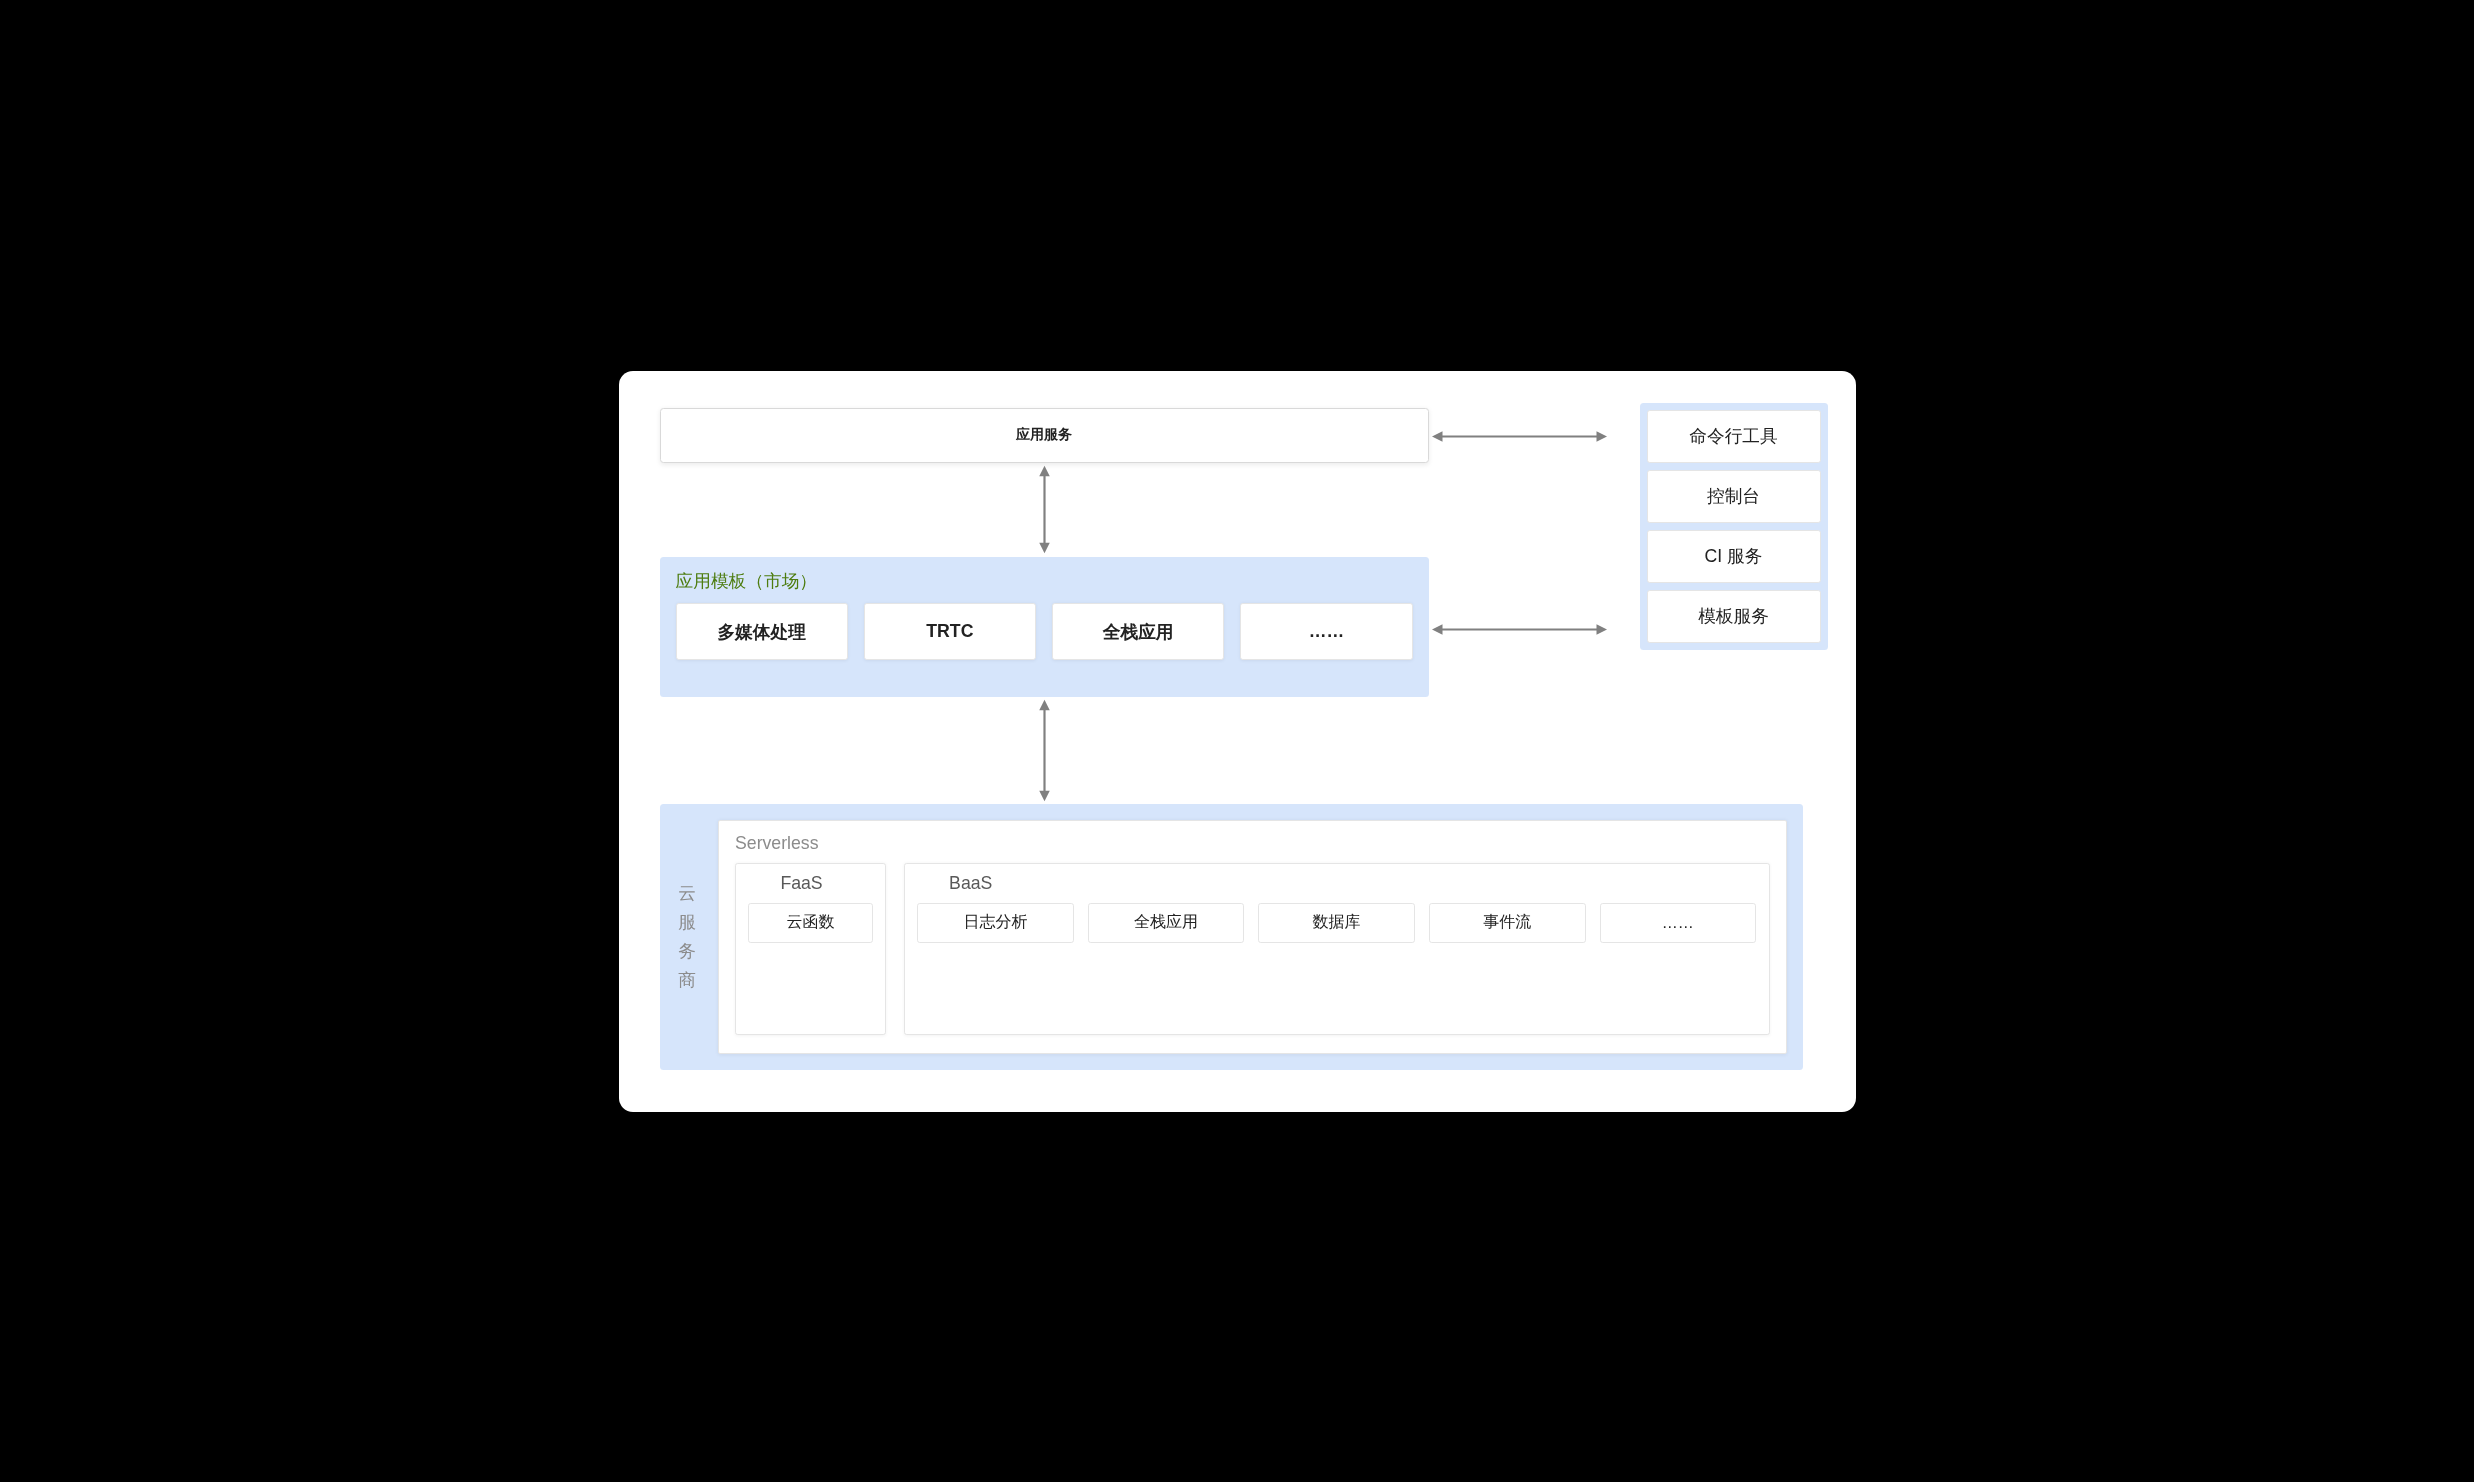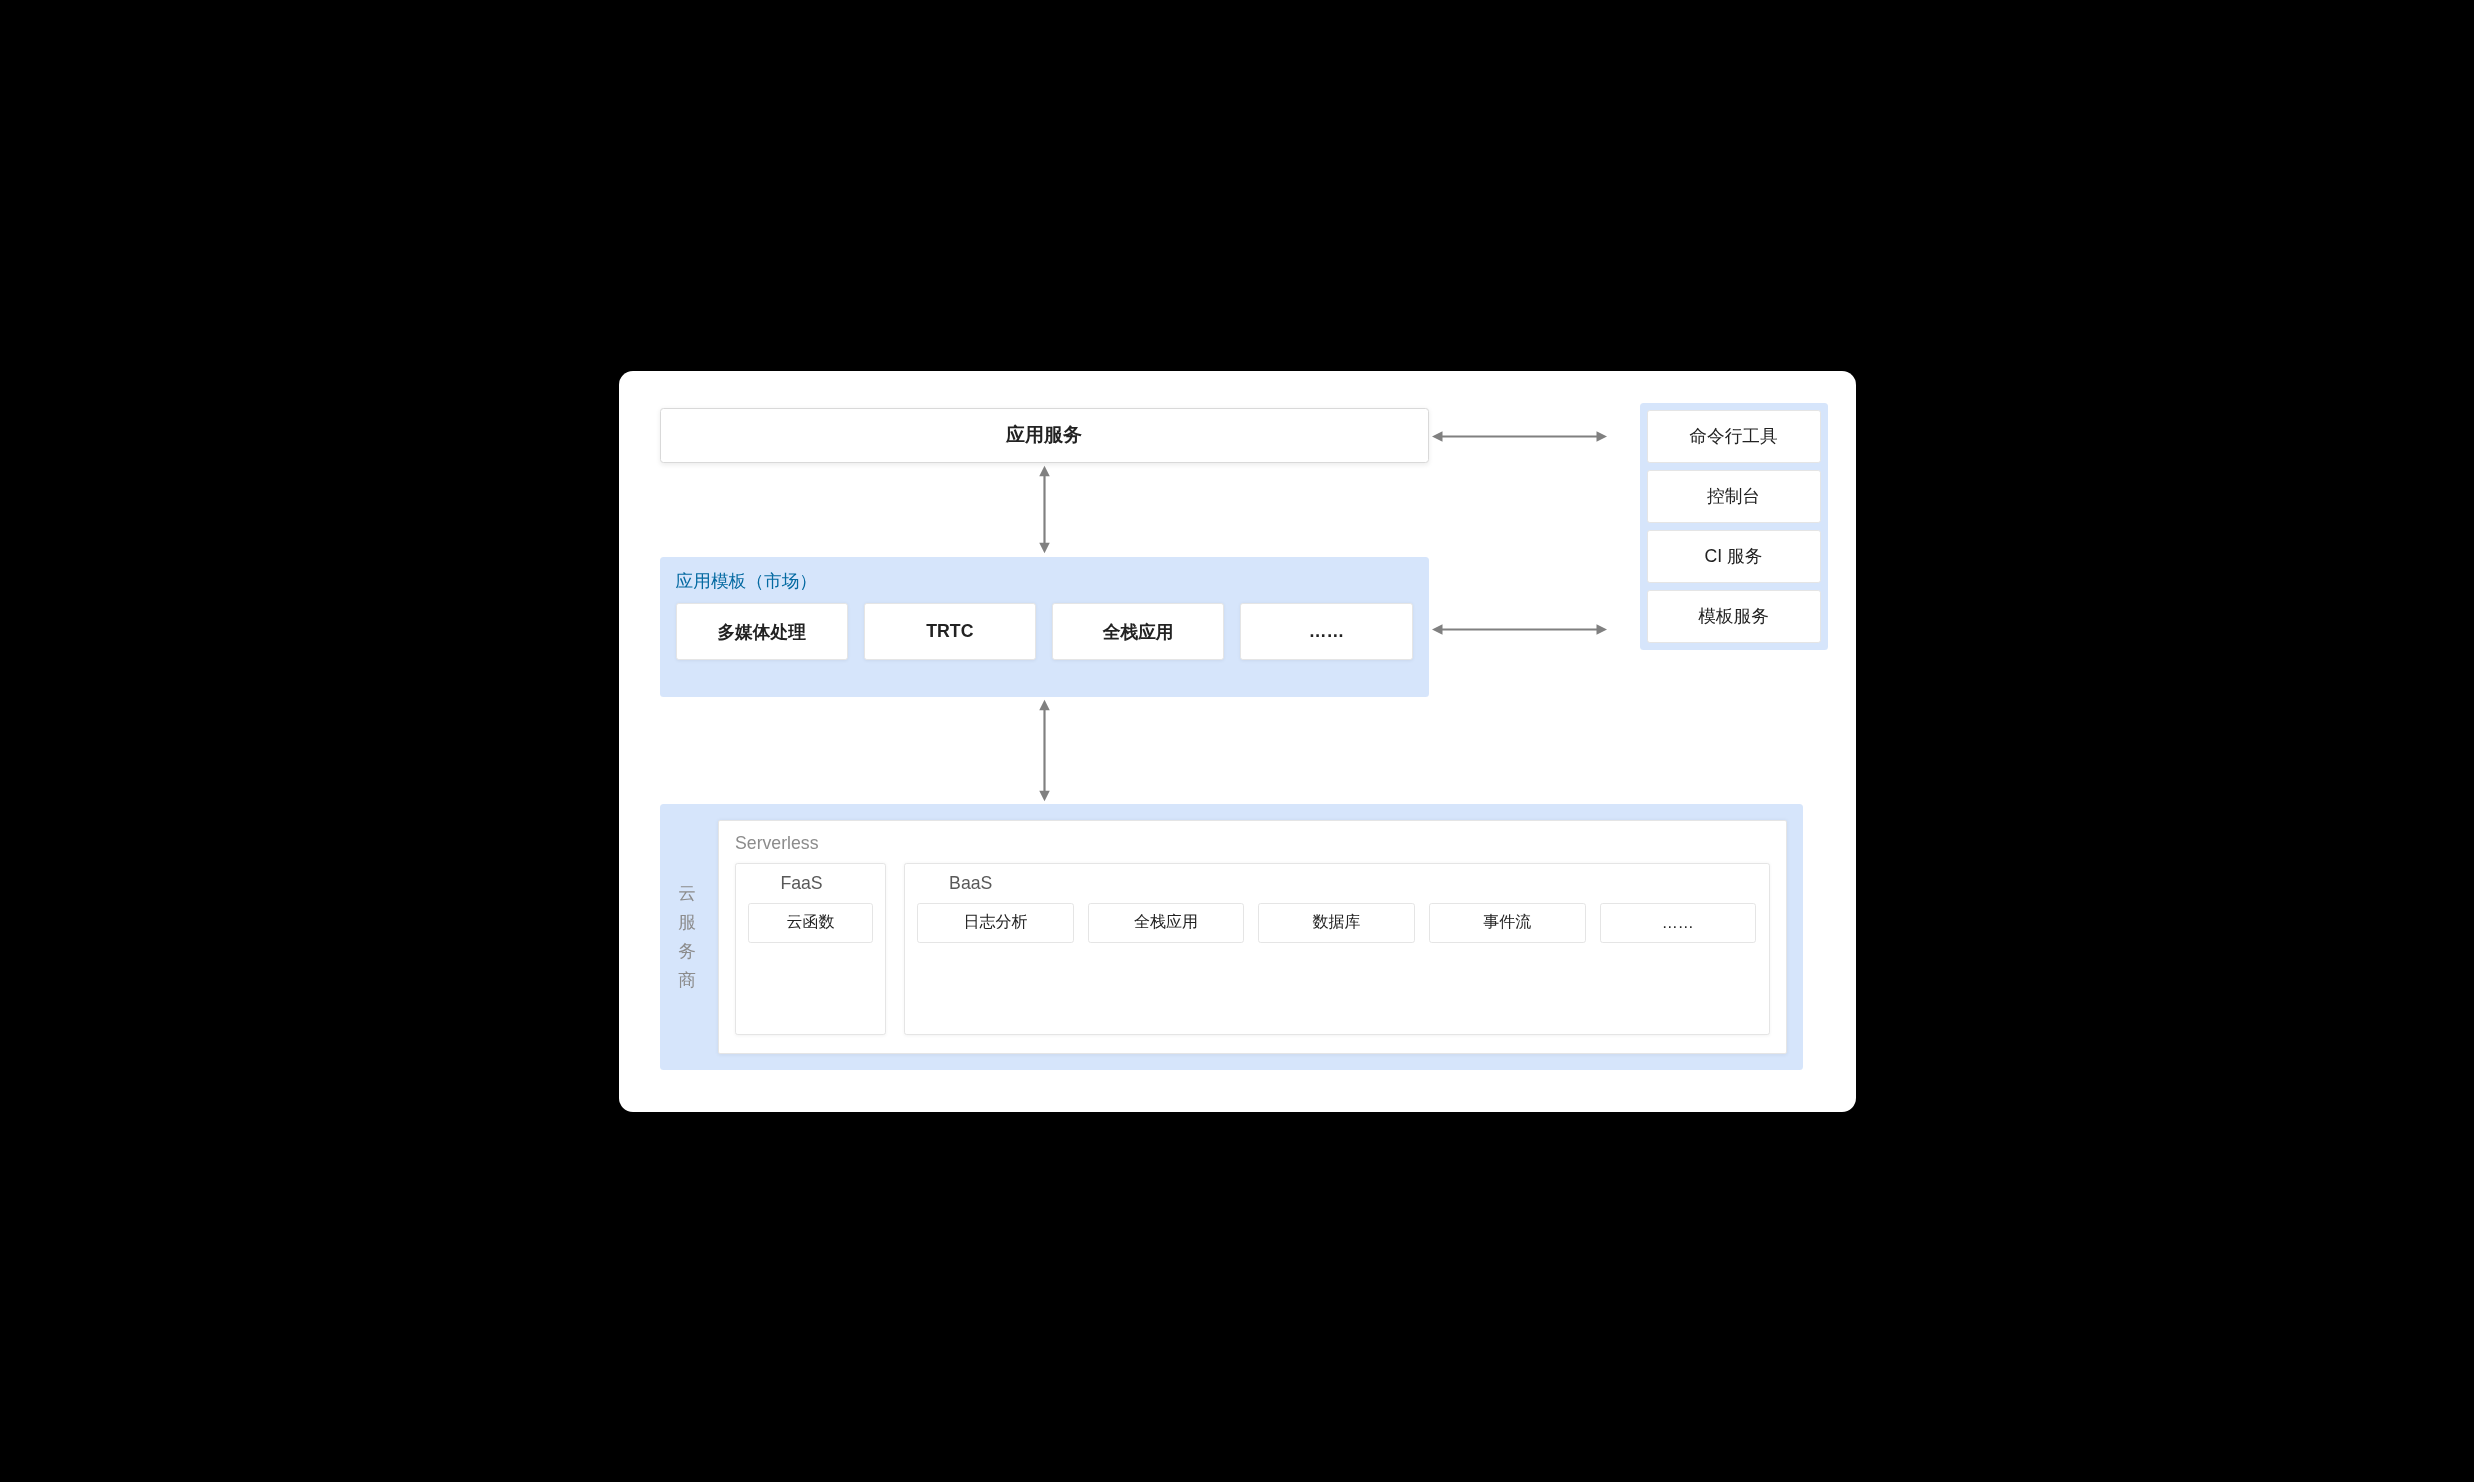--- a/index.html
+++ b/index.html
@@ -22,29 +22,29 @@
 }
 .box-white {
   background: #fff;
   border: 0.9px solid #d9d9d9;
   border-radius: 3.5px;
   box-shadow: 0 1.8px 5.3px rgba(0,0,0,0.08);
   display: flex;
   align-items: center;
   justify-content: center;
   font-weight: 600;
-  font-size: 19px;
+  font-size: 14px;
   color: #222;
 }
 .box-blue {
   background: #d6e5fb;
   border-radius: 3.5px;
 }
 .label-gray {
-  color: #0369a1;
+  color: #4d7c0f;
   font-size: 17.7px;
   font-weight: 400;
 }
 .item-box {
   background: #fff;
   border: 0.9px solid #e5e5e5;
   border-radius: 2.7px;
   box-shadow: 0 0.9px 3.5px rgba(0,0,0,0.06);
   display: flex;
   align-items: center;

